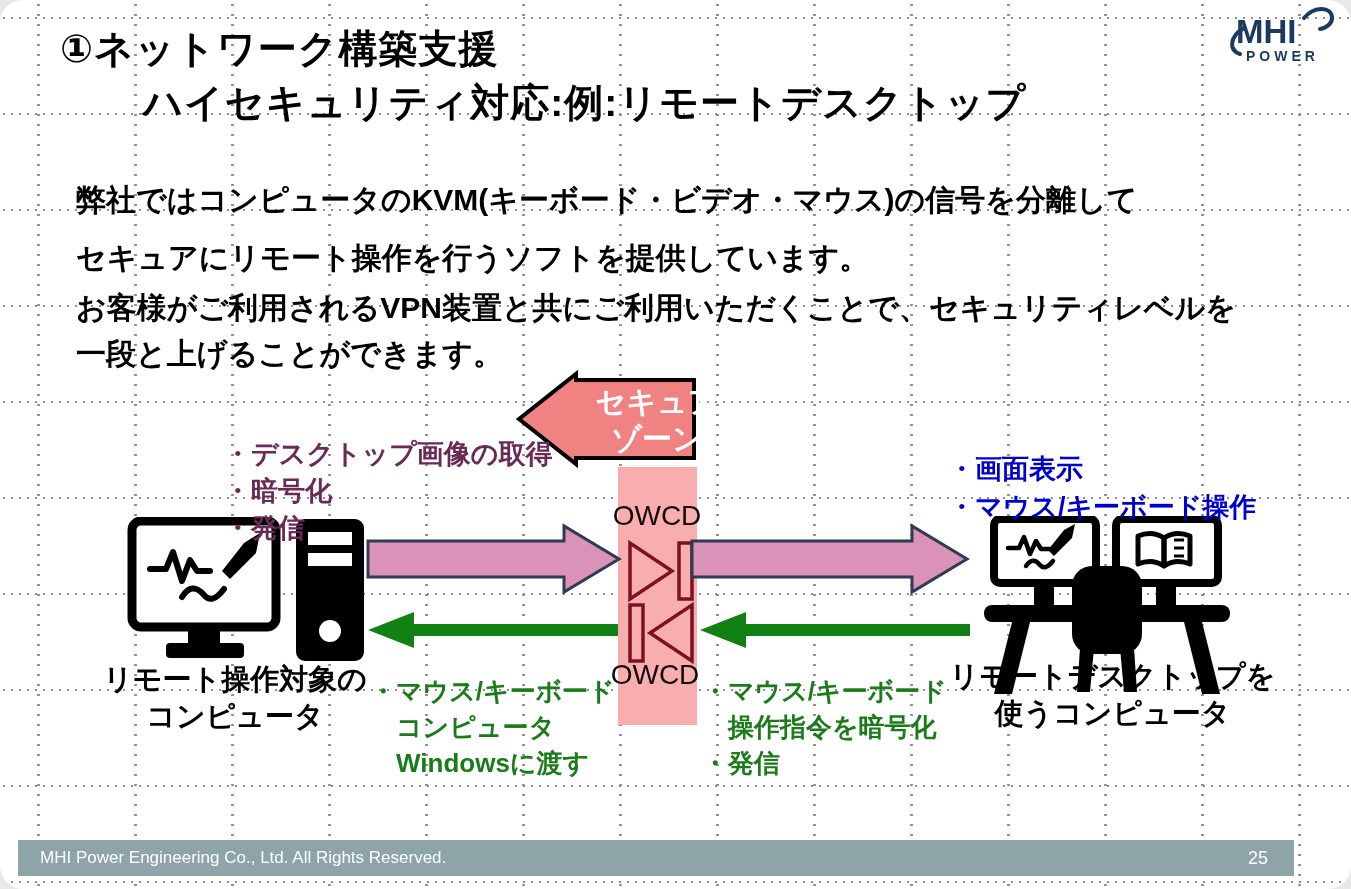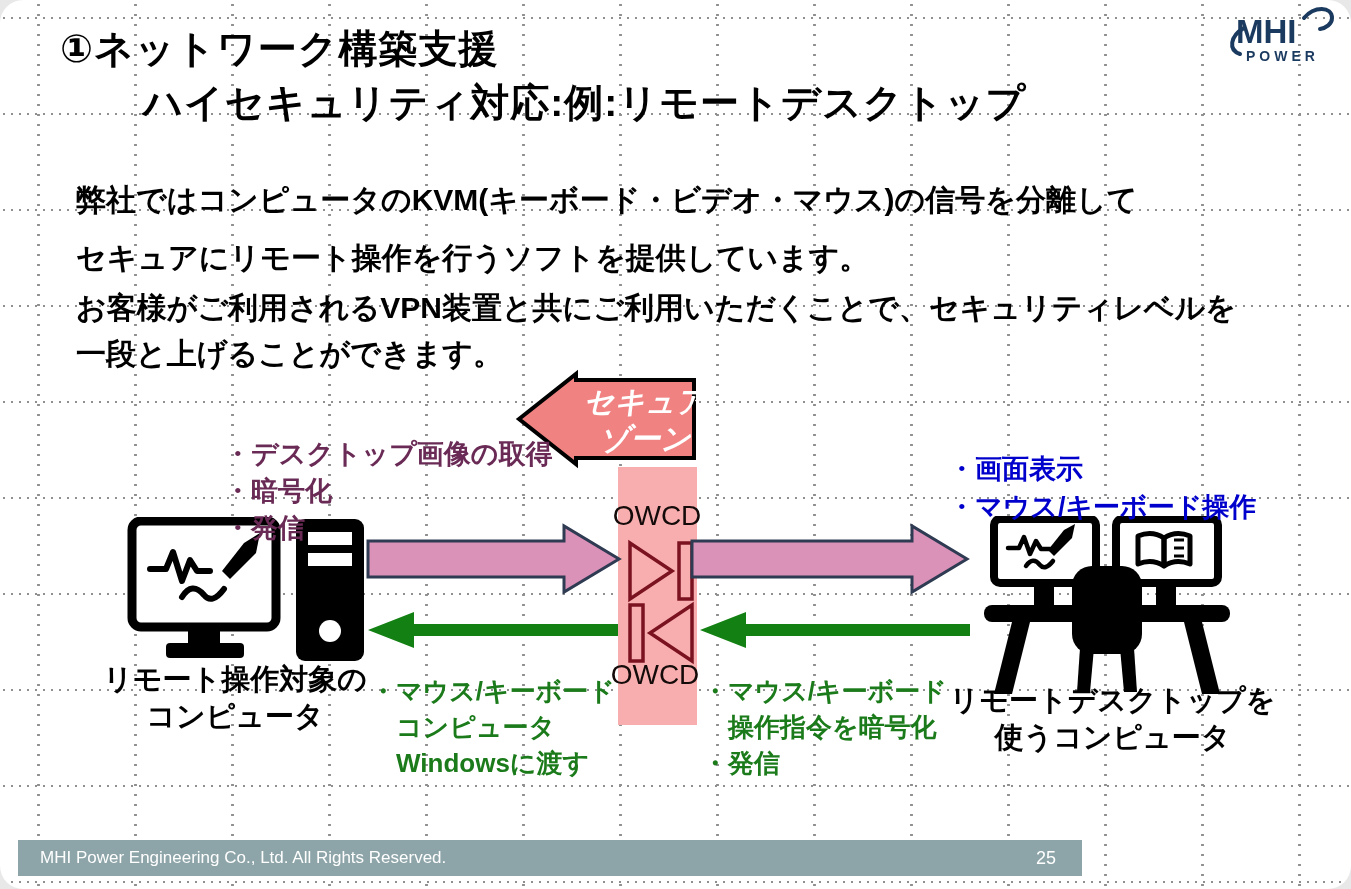--- a/index.html
+++ b/index.html
@@ -65,21 +65,21 @@
   <div class="abs body-line" style="left:76px; top:288px;">お客様がご利用されるVPN装置と共にご利用いただくことで、セキュリティレベルを</div>
   <div class="abs body-line" style="left:76px; top:334px;">一段と上げることができます。</div>
 
   <div class="abs band" style="left:618px; top:467px; width:79px; height:258px;"></div>
 
   <div class="abs" style="left:514px; top:369px; width:184px; height:100px;">
     <svg width="184" height="100" viewBox="0 0 184 100">
       <polygon points="5,50 62,5 62,11 180,11 180,89 62,89 62,95" fill="#F18282" stroke="#000000" stroke-width="4" stroke-linejoin="miter"></polygon>
     </svg>
   </div>
-  <div class="abs secure-text" style="left:572px; top:383px; width:146px;font-style:italic;">
+  <div class="abs secure-text" style="left:584px; top:383px; width:146px;">
     <div>セキュア</div>
     <div>ゾーン</div>
   </div>
 
   <div class="abs owcd" style="left:602px; top:500px; width:110px;">OWCD</div>
   <div class="abs owcd" style="left:597px; top:659px; width:116px;">OWCD</div>
 
   <div class="abs" style="left:626px; top:539px;">
     <svg width="70" height="64" viewBox="0 0 70 64">
       <path d="M4,4 L4,60 L46,32 Z" fill="none" stroke="#7B1220" stroke-width="3.5"></path>
@@ -151,21 +151,21 @@
 
       <rect x="2" y="89" width="246" height="17" rx="8" fill="#000000"></rect>
       <polygon points="30,106 48,106 30,178 12,178" fill="#000000"></polygon>
       <polygon points="202,106 220,106 238,178 220,178" fill="#000000"></polygon>
 
       <rect x="90" y="50" width="70" height="88" rx="20" fill="#000000"></rect>
       <polygon points="98,132 112,132 108,176 95,176" fill="#000000"></polygon>
       <polygon points="138,132 152,132 155,176 142,176" fill="#000000"></polygon>
     </svg>
   </div>
-  <div class="abs icon-label" style="left:945px; top:682px; width:335px;">
+  <div class="abs icon-label" style="left:945px; top:658px; width:335px;">
     <div>リモートデスクトップを</div>
     <div>使うコンピュータ</div>
   </div>
 
   <div class="abs note purple-notes" style="left:224px; top:436px;">
     <div>・デスクトップ画像の取得</div>
     <div>・暗号化</div>
     <div>・発信</div>
   </div>
 
@@ -179,18 +179,18 @@
     <div class="indent">コンピュータ</div>
     <div class="indent">Windowsに渡す</div>
   </div>
 
   <div class="abs note green-notes" style="left:702px; top:673px;">
     <div>・マウス/キーボード</div>
     <div class="indent">操作指令を暗号化</div>
     <div>・発信</div>
   </div>
 
-  <div class="abs footer" style="left:18px; top:840px; width:1064px; height:36px;">
+  <div class="abs footer" style="left:18px; top:840px; width:1276px; height:36px;">
     <span>MHI Power Engineering Co., Ltd. All Rights Reserved.</span>
     <span class="page">25</span>
   </div>
 
 </div>
 
 </body></html>

